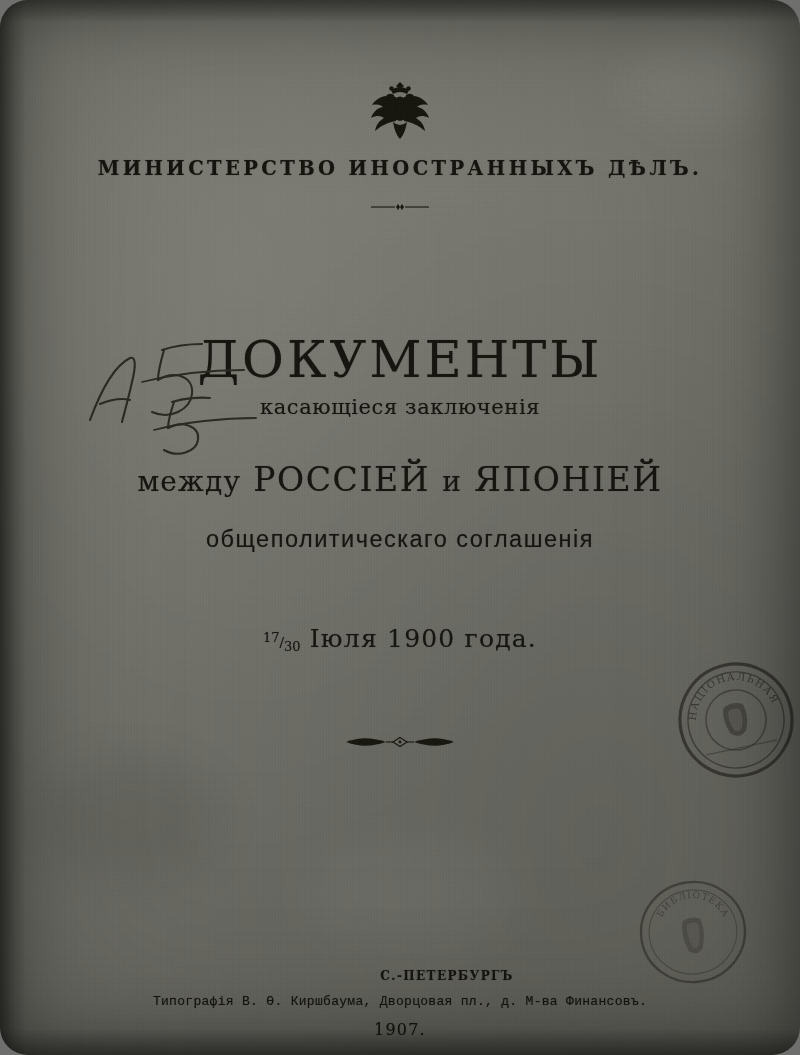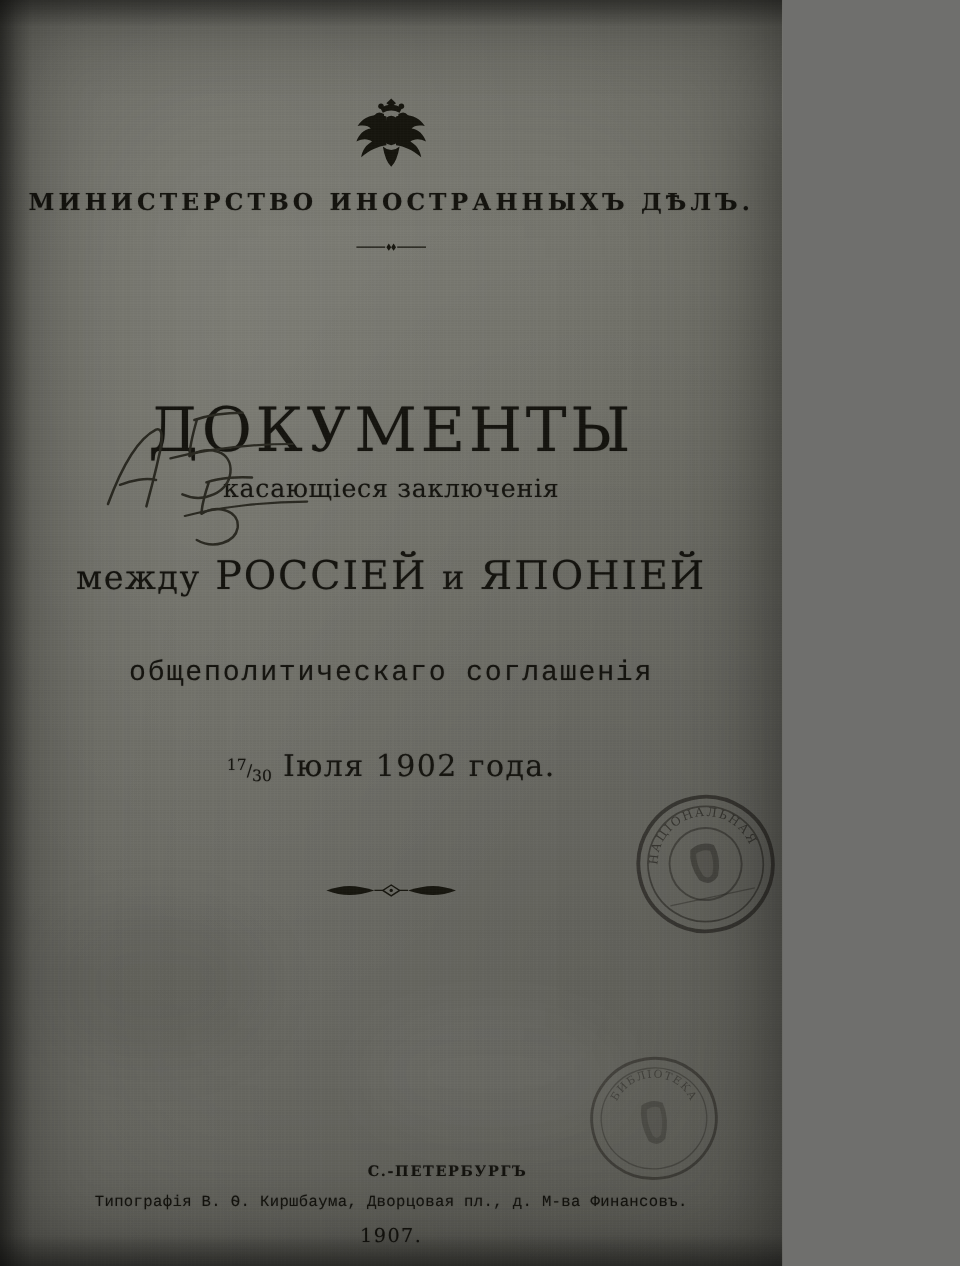--- a/index.html
+++ b/index.html
@@ -9,27 +9,28 @@
   body {
     width: 800px;
     height: 1055px;
     overflow: hidden;
     font-family: "Liberation Serif", serif;
     background: #6f6f6d;
   }
 
   #page {
     position: relative;
-    width: 652px;
+    width: 800px;
     height: 1055px;
     background:
       radial-gradient(ellipse at 30% 25%, rgba(255,255,255,0.06) 0%, rgba(255,255,255,0) 55%),
       radial-gradient(ellipse at 75% 80%, rgba(0,0,0,0.10) 0%, rgba(0,0,0,0) 60%),
       linear-gradient(180deg, #77776f 0%, #74746c 35%, #6e6e67 70%, #6a6a63 100%);
     overflow: hidden;
+    border-radius: 28px;
   }
 
   
   #grain {
     position: absolute;
     inset: 0;
     pointer-events: none;
     opacity: 0.30;
     background-image:
       repeating-linear-gradient(0deg, rgba(255,255,255,0.035) 0px, rgba(255,255,255,0.035) 1px, rgba(0,0,0,0.035) 1px, rgba(0,0,0,0.035) 2px),
@@ -125,24 +126,24 @@
     font-size: 33px;
     letter-spacing: 1.6px;
     font-family: "DejaVu Serif", serif;
   }
   #line-countries .small {
     font-size: 28px;
     letter-spacing: 1.2px;
   }
 
   #subtitle-2 {
-    top: 549px;
+    top: 527px;
     font-size: 23.5px;
     letter-spacing: 1.5px;
-    font-family: Liberation Mono, monospace;
+    font-family: Liberation Sans, sans-serif;
   }
 
   #date-line {
     top: 625px;
     font-size: 25px;
     letter-spacing: 1.2px;
     font-family: "DejaVu Serif", serif;
   }
   #date-line .frac {
     font-size: 13.5px;
@@ -266,21 +267,21 @@
     <span class="small">между</span>
     <span>РОССІЕЙ</span>
     <span class="small">и</span>
     <span>ЯПОНІЕЙ</span>
   </div>
 
   <div class="txt" id="subtitle-2">общеполитическаго соглашенія</div>
 
   <div class="txt" id="date-line">
     <span class="frac"><sup>17</sup>/<sub>30</sub></span>
-    <span>Іюля 1902 года.</span>
+    <span>Іюля 1900 года.</span>
   </div>
 
   <div id="ornament">
     <svg width="120" height="14" viewBox="0 0 120 14" aria-hidden="true">
       <path d="M6 7 C20 2 30 2 46 7 C30 12 20 12 6 7 Z" fill="#17160f"></path>
       <path d="M114 7 C100 2 90 2 74 7 C90 12 100 12 114 7 Z" fill="#17160f"></path>
       <path d="M60 2.5 l7 4.5 -7 4.5 -7 -4.5z" fill="none" stroke="#17160f" stroke-width="1.2"></path>
       <circle cx="60" cy="7" r="1.4" fill="#17160f"></circle>
       <line x1="46" y1="7" x2="53" y2="7" stroke="#17160f" stroke-width="1.1"></line>
       <line x1="67" y1="7" x2="74" y2="7" stroke="#17160f" stroke-width="1.1"></line>

